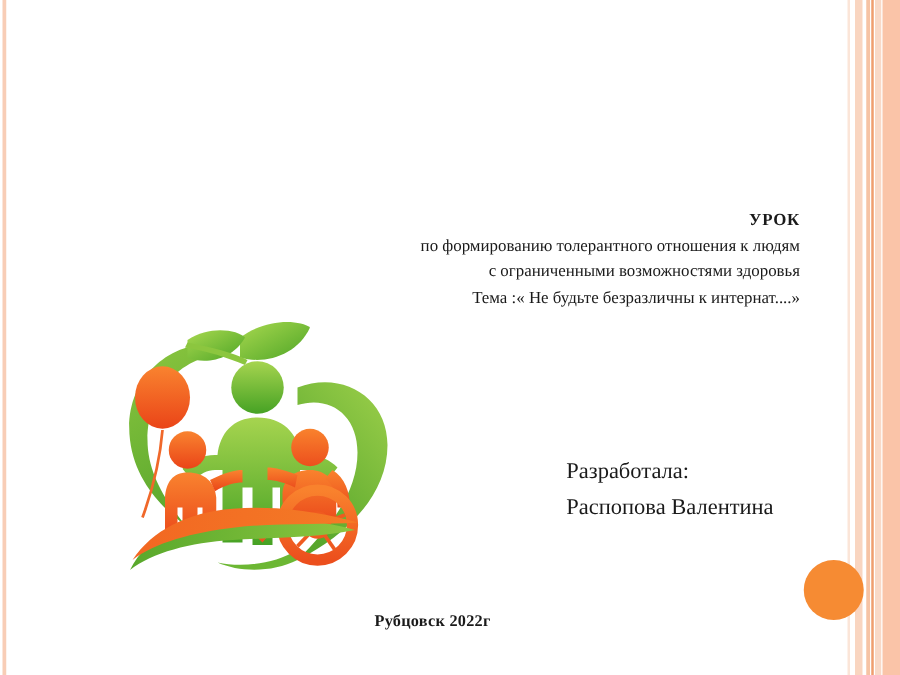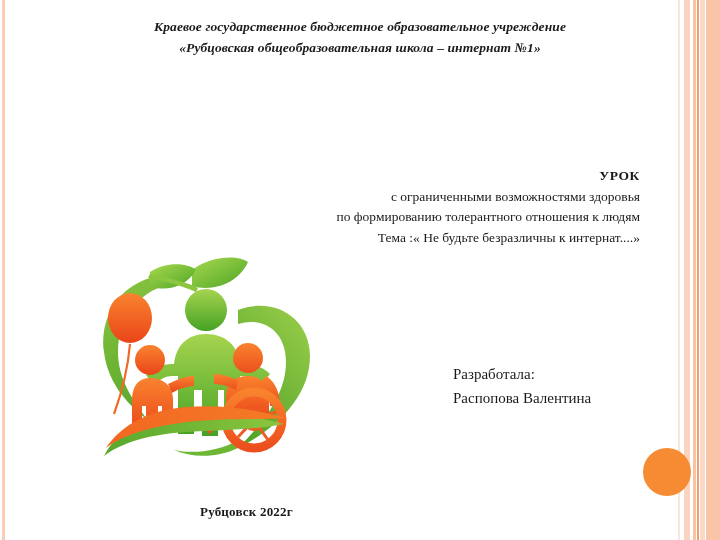--- a/index.html
+++ b/index.html
@@ -71,35 +71,35 @@
   .title-block .lead {
     font-weight: bold;
     letter-spacing: 0.6px;
   }
 
   
   .author-block {
     position: absolute;
     left: 453px;
     top: 362px;
-    font-size: 15px;
+    font-size: 18px;
     line-height: 1.63;
     text-align: left;
   }
 
   
   .footer-place {
     position: absolute;
-    left: 200px;
+    left: 216px;
     top: 489px;
     width: 260px;
+    text-align: center;
     font-size: 13px;
     font-weight: bold;
     letter-spacing: 0.2px;
-    margin-top: 15px;
   }
 
   
   .logo {
     position: absolute;
     left: 88px;
     top: 252px;
     width: 236px;
     height: 212px;
   }
@@ -113,29 +113,25 @@
   <div class="stripe stripe-left-thin"></div>
   <div class="stripe stripe-r1"></div>
   <div class="stripe stripe-r2"></div>
   <div class="stripe stripe-r3"></div>
   <div class="stripe stripe-r4"></div>
   <div class="stripe stripe-r5"></div>
   <div class="stripe stripe-r6"></div>
 
   <div class="orange-dot"></div>
 
-  <div class="org-header">
-    <div>Краевое государственное бюджетное образовательное учреждение</div>
-    <div>«Рубцовская общеобразовательная школа – интернат №1»</div>
-  </div>
 
   <div class="title-block">
     <div class="lead">УРОК</div>
+    <div>по формированию толерантного  отношения  к людям</div>
     <div>с ограниченными  возможностями здоровья</div>
-    <div>по формированию толерантного  отношения  к людям</div>
     <div>Тема :« Не будьте  безразличны к интернат....»</div>
   </div>
 
   <div class="author-block">
     <div>Разработала:</div>
     <div>Распопова Валентина</div>
   </div>
 
   <div class="footer-place">Рубцовск 2022г</div>
 

